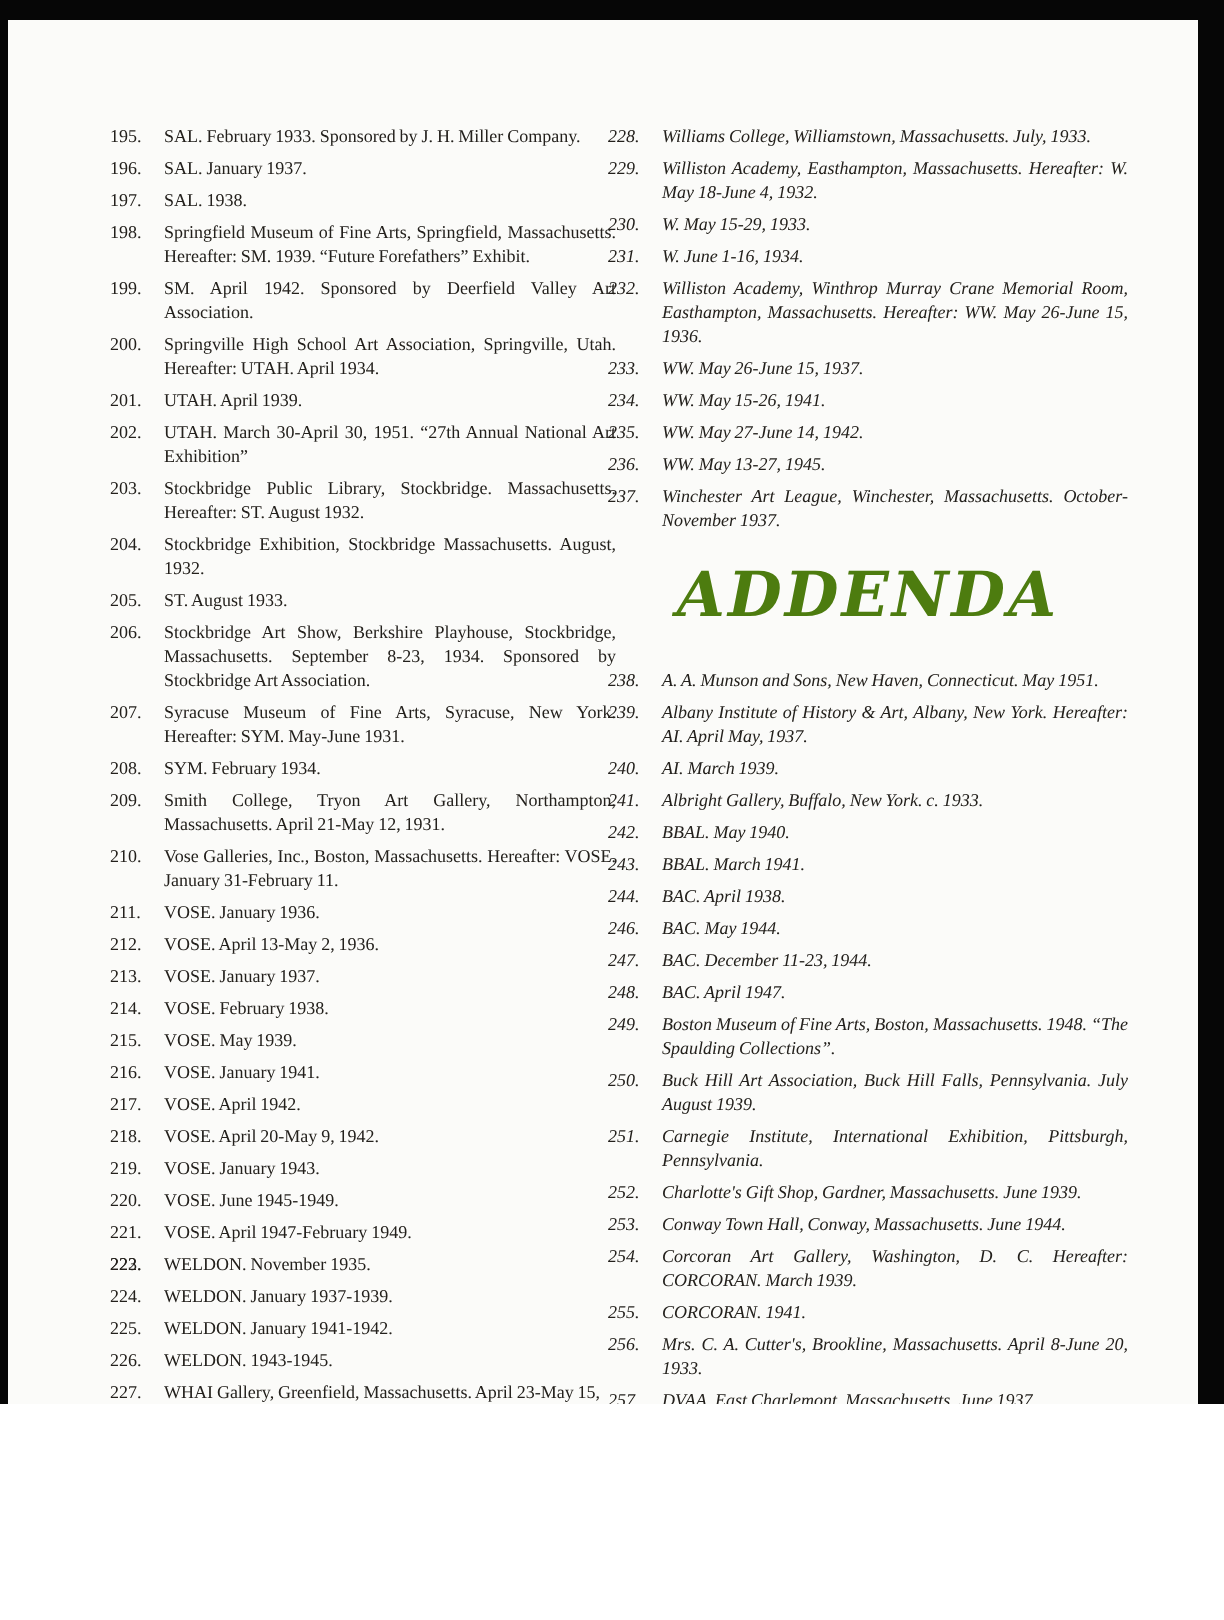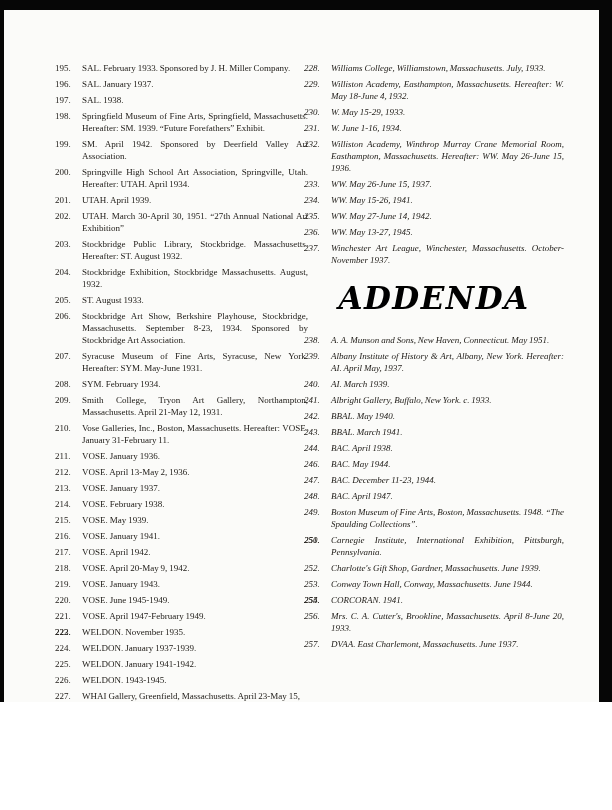--- a/index.html
+++ b/index.html
@@ -32,21 +32,21 @@
   .entry .num { position: absolute; left: 0; top: 0; }
 
   .addenda {
     margin: 12px 0 16px 0;
     text-align: center;
     font-family: "DejaVu Serif", serif;
     font-weight: bold;
     font-size: 31px;
     line-height: 40px;
     letter-spacing: 1.5px;
-    color: #000000;
+    color: #4d7c0f;
   }
 
   .page-number {
     position: absolute;
     top: 761px;
     left: 280px;
     width: 40px;
     text-align: center;
     font-size: 14px;
     color: #2a2724;
@@ -115,25 +115,25 @@
         <div class="entry"><span class="num">239.</span><span>Albany Institute of History &amp; Art, Albany, New York. Hereafter: AI. April May, 1937.</span></div>
         <div class="entry"><span class="num">240.</span><span>AI. March 1939.</span></div>
         <div class="entry"><span class="num">241.</span><span>Albright Gallery, Buffalo, New York. c. 1933.</span></div>
         <div class="entry"><span class="num">242.</span><span>BBAL. May 1940.</span></div>
         <div class="entry"><span class="num">243.</span><span>BBAL. March 1941.</span></div>
         <div class="entry"><span class="num">244.</span><span>BAC. April 1938.</span></div>
         <div class="entry"><span class="num">246.</span><span>BAC. May 1944.</span></div>
         <div class="entry"><span class="num">247.</span><span>BAC. December 11-23, 1944.</span></div>
         <div class="entry"><span class="num">248.</span><span>BAC. April 1947.</span></div>
         <div class="entry"><span class="num">249.</span><span>Boston Museum of Fine Arts, Boston, Massachusetts. 1948. “The Spaulding Collections”.</span></div>
-        <div class="entry"><span class="num">250.</span></div>
+        <div class="entry"><span class="num">250.</span><span>Buck Hill Art Association, Buck Hill Falls, Pennsylvania. July August 1939.</span></div>
         <div class="entry"><span class="num">251.</span><span>Carnegie Institute, International Exhibition, Pittsburgh, Pennsylvania.</span></div>
         <div class="entry"><span class="num">252.</span><span>Charlotte's Gift Shop, Gardner, Massachusetts. June 1939.</span></div>
         <div class="entry"><span class="num">253.</span><span>Conway Town Hall, Conway, Massachusetts. June 1944.</span></div>
-        <div class="entry"><span class="num">254.</span></div>
+        <div class="entry"><span class="num">254.</span><span>Corcoran Art Gallery, Washington, D. C. Hereafter: CORCORAN. March 1939.</span></div>
         <div class="entry"><span class="num">255.</span><span>CORCORAN. 1941.</span></div>
         <div class="entry"><span class="num">256.</span><span>Mrs. C. A. Cutter's, Brookline, Massachusetts. April 8-June 20, 1933.</span></div>
         <div class="entry"><span class="num">257.</span><span>DVAA. East Charlemont, Massachusetts. June 1937.</span></div>
       </div>
   </div>
 
   <div class="page-number">50</div>
 </div>
 
 </body></html>

